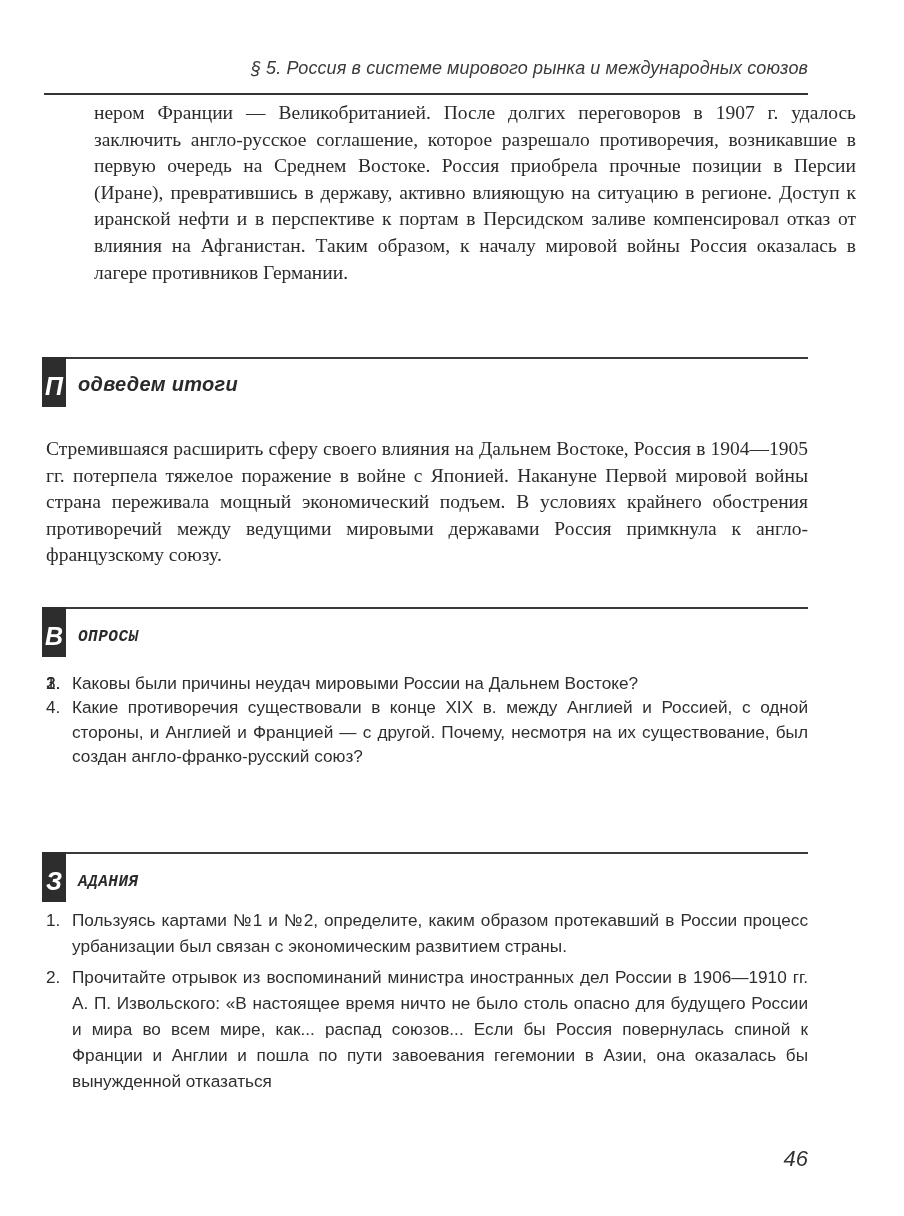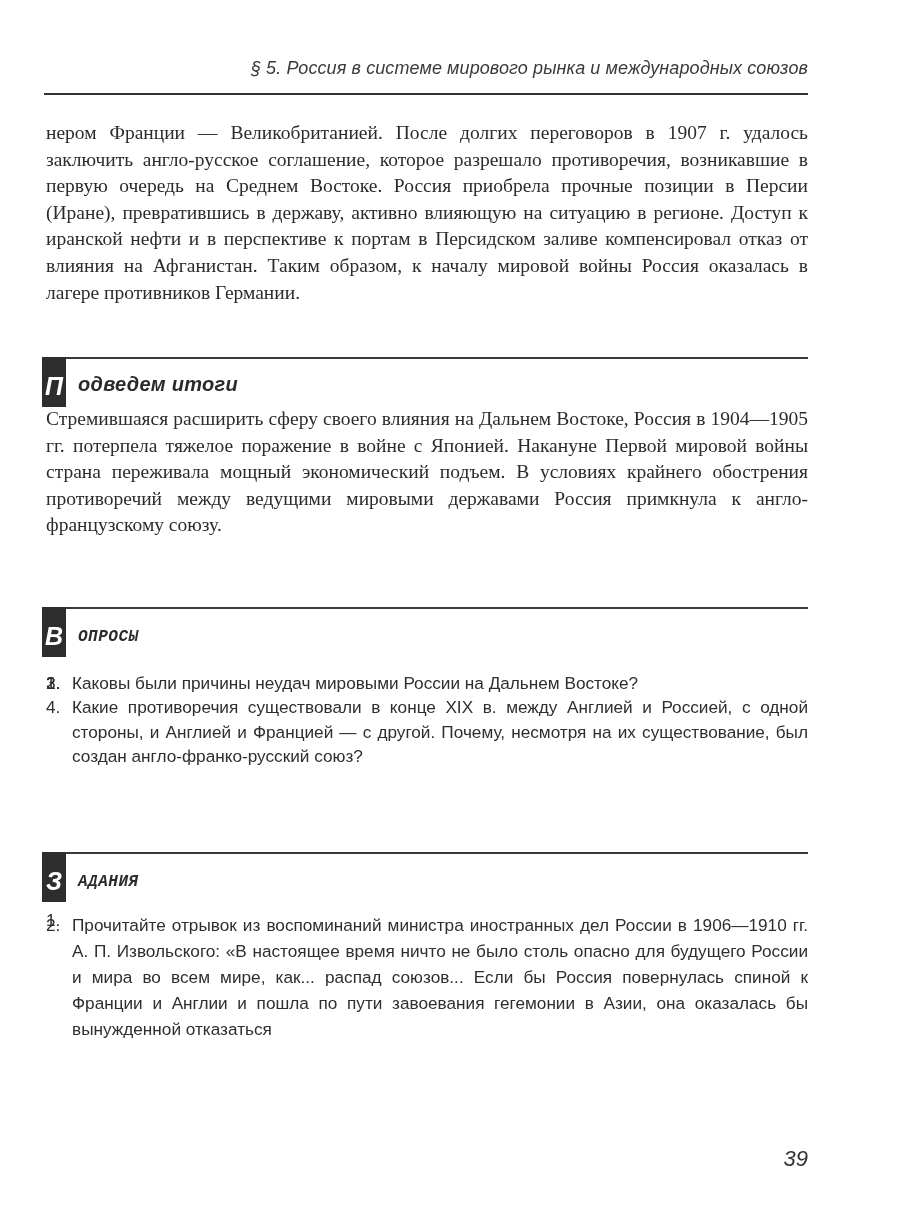--- a/index.html
+++ b/index.html
@@ -14,22 +14,22 @@
   }
   .head-rule {
     position: absolute; left: 44px; top: 93px; width: 764px; height: 2px; background: #333;
   }
 
   .serif-para {
     position: absolute; left: 46px; width: 762px;
     font-family: "Liberation Serif", serif; font-size: 19.5px; line-height: 26.6px;
     text-align: justify; color: #2b2b2b; margin: 0;
   }
-  #intro-para { top: 120px; }
-  #summary-para { top: 406px; }
+  #intro-para { top: 100px; margin-left: 48px; }
+  #summary-para { top: 436px; }
 
   .section-head { position: absolute; left: 42px; width: 766px; height: 58px; }
   .section-head .rule { position: absolute; left: 24px; top: 0; right: 0; height: 2px; background: #3a3a3a; }
   .section-head .initial {
     position: absolute; left: 0; top: 0; width: 24px; height: 50px; background: #2d2d2d;
     color: #ffffff; font-family: "Liberation Sans", sans-serif; font-weight: bold; font-style: italic;
     font-size: 25px; line-height: 50px; text-align: center; padding-top: 4px; box-sizing: border-box;
   }
   .section-head .rest {
     position: absolute; left: 36px; top: 16px;
@@ -97,22 +97,23 @@
 
   <div class="section-head" id="tasks-head">
     <div class="rule"></div>
     <div class="initial">З</div>
     <div class="rest caps">адания</div>
   </div>
 
   <ol class="numlist" id="tasks-list">
     <li>
       <span class="num">1.</span>
+      <span>Пользуясь картами №1 и №2, определите, каким образом протекавший в России процесс урбанизации был связан с экономическим развитием страны.</span>
     </li>
     <li>
       <span class="num">2.</span>
       <span>Прочитайте отрывок из воспоминаний министра иностранных дел России в 1906—1910 гг. А. П. Извольского: «В настоящее время ничто не было столь опасно для будущего России и мира во всем мире, как... распад союзов... Если бы Россия повернулась спиной к Франции и Англии и пошла по пути завоевания гегемонии в Азии, она оказалась бы вынужденной отказаться</span>
     </li>
   </ol>
 
-  <div class="page-number">39</div>
+  <div class="page-number">46</div>
 
 </div>
 
 </body></html>

